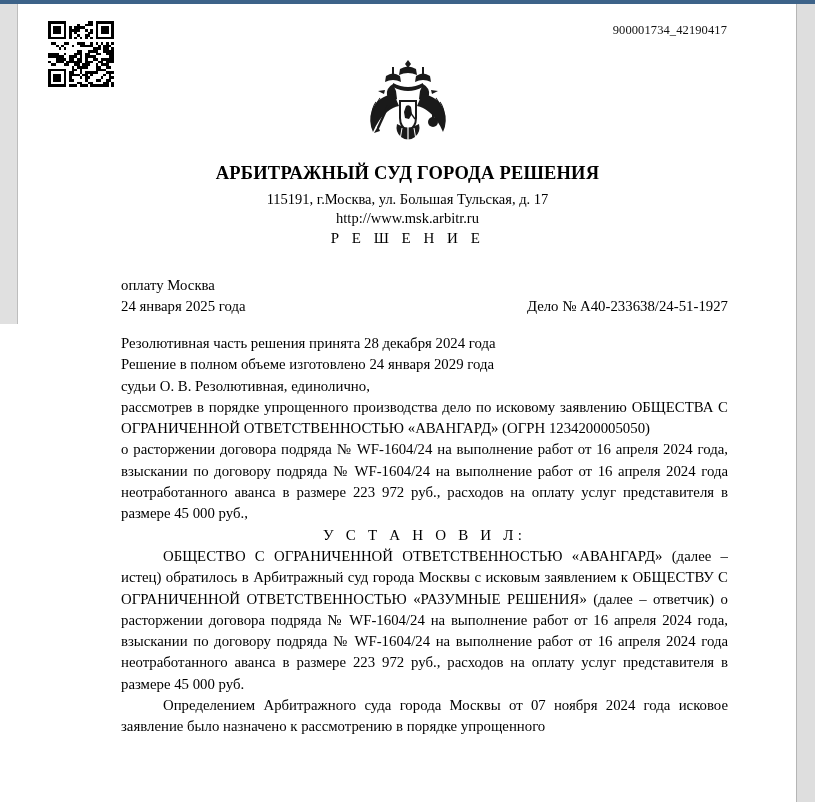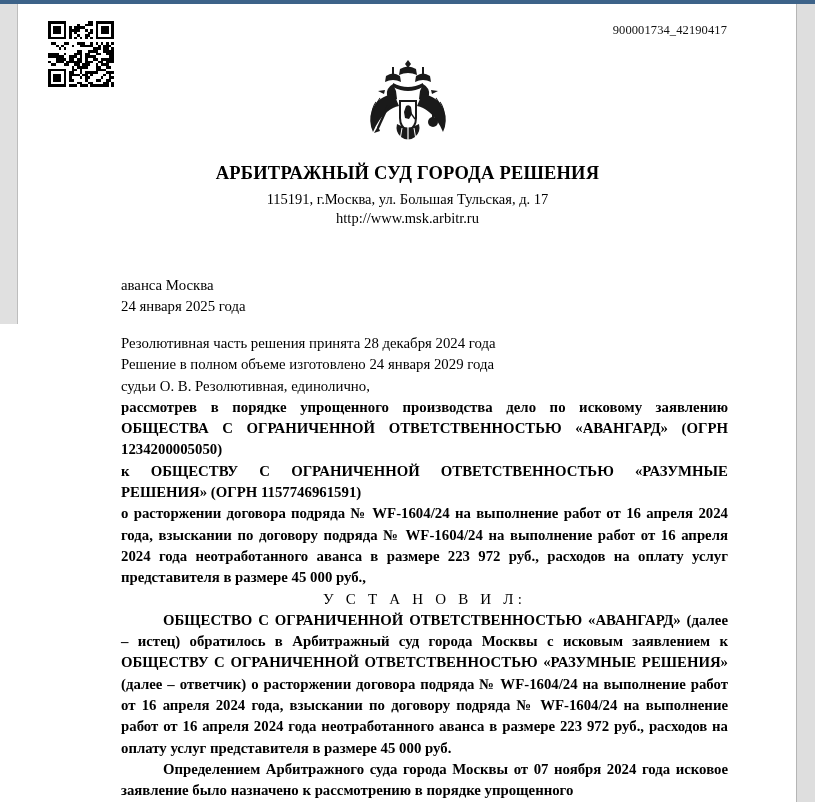--- a/index.html
+++ b/index.html
@@ -137,21 +137,21 @@
   #body {
     position: absolute;
     top: 329px;
     left: 102px;
     width: 607px;
     font-size: 14.8px;
     line-height: 21.3px;
     color: #000;
   }
   #body p { margin: 0; }
-  #body .just { text-align: justify; text-justify: inter-word; font-weight: bold; }
+  #body .just { text-align: justify; text-justify: inter-word; }
   #body .plain { text-align: left; }
   #body .indent { text-indent: 42px; }
   #body .gap-lg { margin-top: 21px; }
   .section-head {
     text-align: center;
     letter-spacing: 4.2px;
     font-size: 15px;
     margin-top: 24px;
   }
   .after-head { margin-top: 24px; }
@@ -837,39 +837,40 @@
           <path d="M31 68 q11 7 22 0 q2 8 -4 13 q-7 5 -14 0 q-6-5 -4-13z"></path>
           <path d="M42 70 v16" stroke="#ffffff" stroke-width="1.2" fill="none"></path>
           <path d="M36 72 l-2 12 M48 72 l2 12" stroke="#ffffff" stroke-width="1" fill="none"></path>
         </g>
       </svg>
     </div>
 
     <div id="court-name" class="ctr">АРБИТРАЖНЫЙ СУД ГОРОДА РЕШЕНИЯ</div>
     <div id="court-address" class="ctr">115191, г.Москва, ул. Большая Тульская, д. 17</div>
     <div id="court-url" class="ctr">http://www.msk.arbitr.ru</div>
+    <div id="doc-kind" class="ctr">Р Е Ш Е Н И Е</div>
 
     <div id="meta">
       <div class="row">
-        <span class="left">аванса Москва</span>
+        <span class="left">оплату Москва</span>
         <span class="right"></span>
       </div>
       <div class="row">
         <span class="left">24 января 2025 года</span>
+        <span class="right">Дело № А40-233638/24-51-1927</span>
       </div>
     </div>
 
     <div id="body">
 
       <p class="plain">Резолютивная часть решения принята 28 декабря 2024 года</p>
       <p class="plain">Решение в полном объеме изготовлено 24 января 2029 года</p>
 
       <p class="plain">судьи О. В. Резолютивная, единолично,</p>
       <p class="just">рассмотрев в порядке упрощенного производства дело по исковому заявлению ОБЩЕСТВА С ОГРАНИЧЕННОЙ ОТВЕТСТВЕННОСТЬЮ «АВАНГАРД» (ОГРН 1234200005050)</p>
-      <p class="just">к ОБЩЕСТВУ С ОГРАНИЧЕННОЙ ОТВЕТСТВЕННОСТЬЮ «РАЗУМНЫЕ РЕШЕНИЯ» (ОГРН 1157746961591)</p>
       <p class="just">о расторжении договора подряда № WF-1604/24 на выполнение работ от 16 апреля 2024 года, взыскании по договору подряда № WF-1604/24 на выполнение работ от 16 апреля 2024 года неотработанного аванса в размере 223 972 руб., расходов на оплату услуг представителя в размере 45 000 руб.,</p>
 
       <p class="section-head">У С Т А Н О В И Л:</p>
 
       <p class="just indent after-head">ОБЩЕСТВО С ОГРАНИЧЕННОЙ ОТВЕТСТВЕННОСТЬЮ «АВАНГАРД» (далее – истец) обратилось в Арбитражный суд города Москвы с исковым заявлением к ОБЩЕСТВУ С ОГРАНИЧЕННОЙ ОТВЕТСТВЕННОСТЬЮ «РАЗУМНЫЕ РЕШЕНИЯ» (далее – ответчик) о расторжении договора подряда № WF-1604/24 на выполнение работ от 16 апреля 2024 года, взыскании по договору подряда № WF-1604/24 на выполнение работ от 16 апреля 2024 года неотработанного аванса в размере 223 972 руб., расходов на оплату услуг представителя в размере 45 000 руб.</p>
       <p class="just indent">Определением Арбитражного суда города Москвы от 07 ноября 2024 года исковое заявление было назначено к рассмотрению в порядке упрощенного</p>
 
     </div>
 
   </div>

